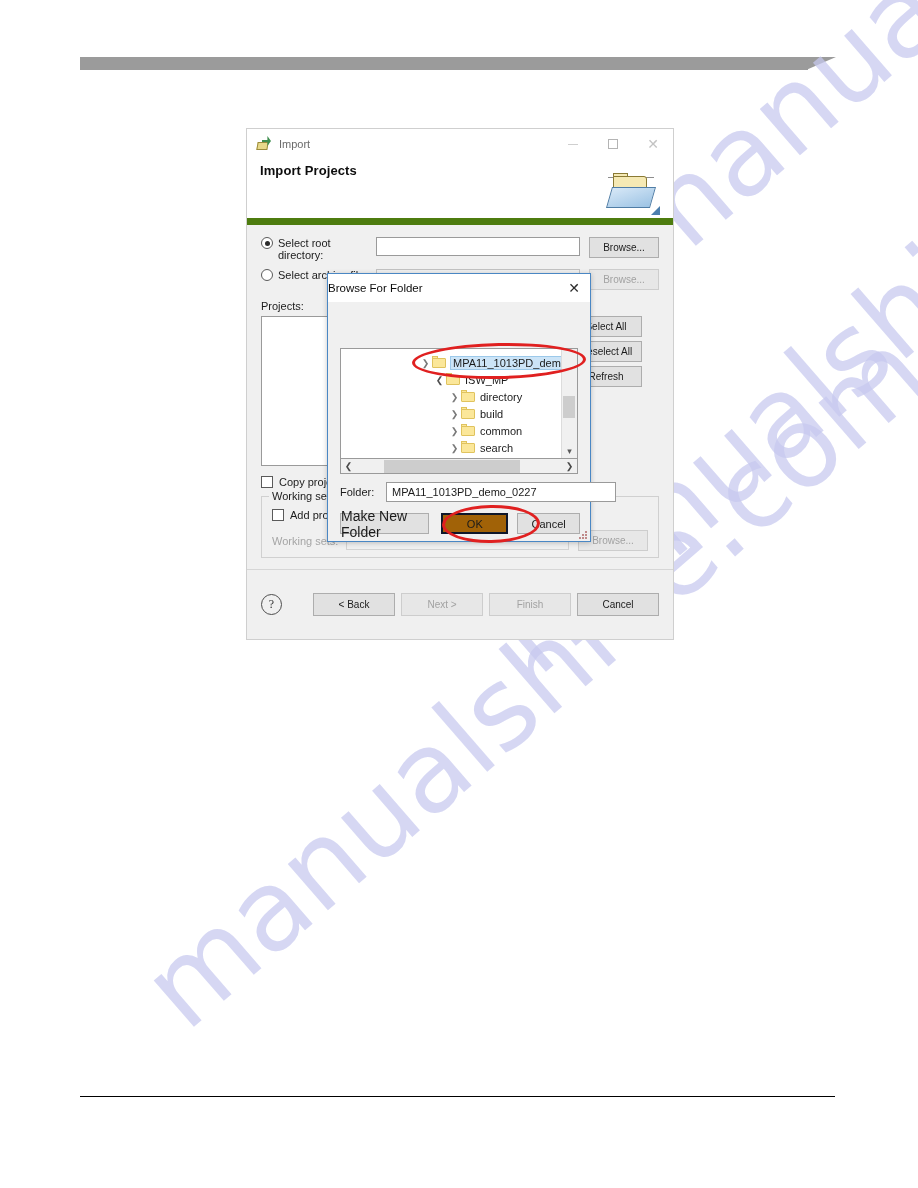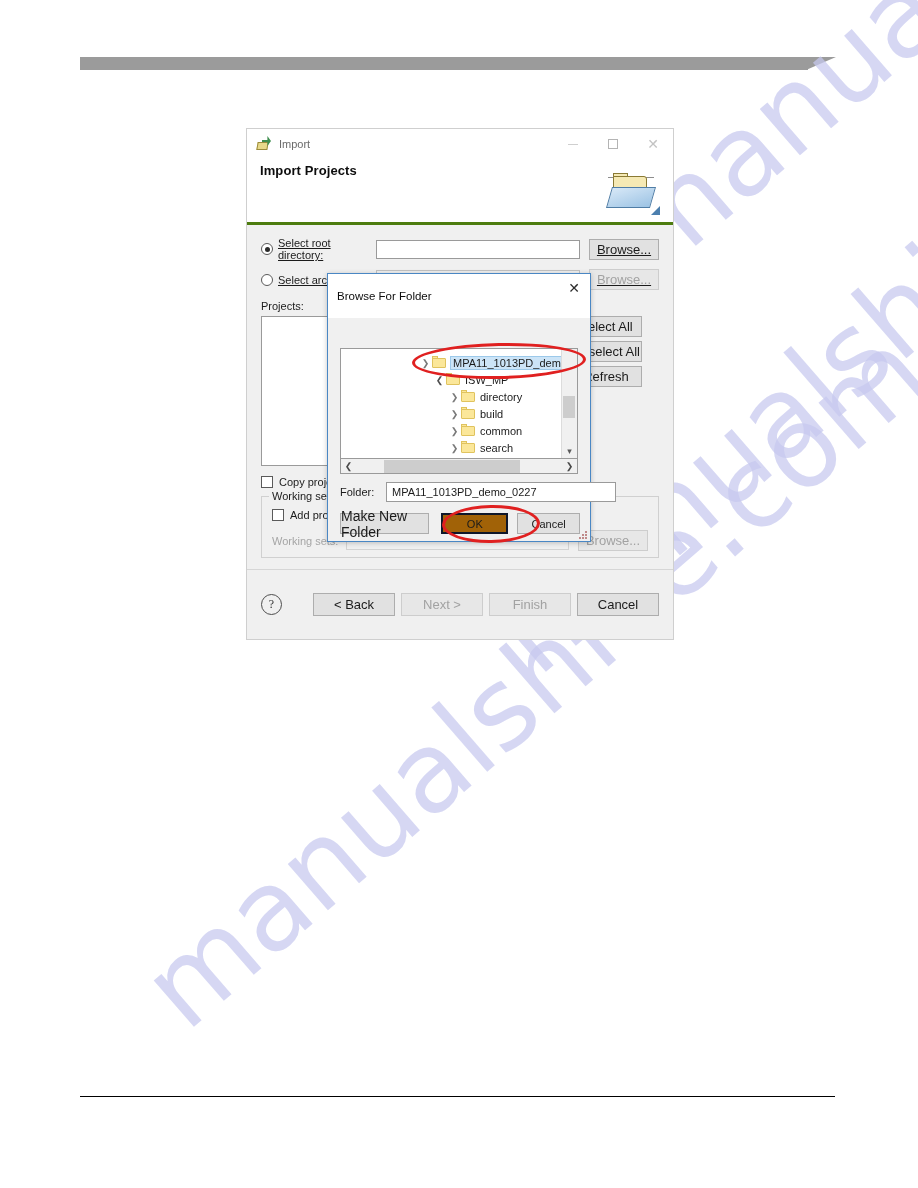--- a/index.html
+++ b/index.html
@@ -130,21 +130,21 @@
     display: flex; align-items: center; justify-content: center;
     color: #c3c3c3;
   }
   .wiz-winbtn .min { width: 10px; height: 1px; background: #cfcfcf; }
   .wiz-winbtn .max { width: 10px; height: 10px; border: 1px solid #b4b4b4; box-sizing: border-box; }
   .wiz-winbtn .cls { font-size: 14px; line-height: 1; color: #c3c3c3; font-family: "DejaVu Sans", sans-serif; }
 
   .wiz-header {
     height: 66px;
     background: #ffffff;
-    border-bottom: 3px solid #4d7c0f;
+    border-bottom: 7px solid #4d7c0f;
     position: relative;
     padding: 4px 0 0 13px;
     box-sizing: border-box;
   }
   .wiz-header h1 {
     margin: 0;
     font-size: 13px;
     font-weight: bold;
     color: #0d0d0d;
     letter-spacing: .1px;
@@ -201,23 +201,21 @@
     position: relative;
     height: 345px;
     background: #f0f0f0;
     border-bottom: 1px solid #d6d6d6;
     padding: 12px 14px 0 14px;
     box-sizing: border-box;
   }
 
   .row {
     display: flex;
-    align-items: center;
     margin-bottom: 8px;
-    text-decoration: underline;
   }
   .radio {
     width: 12px; height: 12px;
     border-radius: 50%;
     border: 1px solid #5a5a5a;
     background: #fff;
     box-sizing: border-box;
     margin-right: 5px;
     position: relative;
     flex: none;
@@ -239,21 +237,21 @@
     box-sizing: border-box;
   }
   .txtfield.disabled { background: #f0f0f0; border-color: #c2c2c2; }
   .btn {
     height: 21px;
     min-width: 70px;
     margin-left: 9px;
     background: #e1e1e1;
     border: 1px solid #adadad;
     box-sizing: border-box;
-    font-size: 13px;
+    font-size: 10px;
     color: #1b1b1b;
     display: flex;
     align-items: center;
     justify-content: center;
     flex: none;
     font-family: "Liberation Sans", sans-serif;
   }
   .btn.disabled { color: #a2a2a2; border-color: #cdcdcd; background: #e7e7e7; }
 
   .projects-label { margin: 10px 0 4px 0; font-size: 11px; }
@@ -352,25 +350,24 @@
     height: 269px;
     background: #f0f0f0;
     border: 1px solid #4a87c4;
     box-sizing: border-box;
     font-size: 11px;
     color: #1b1b1b;
     z-index: 20;
     box-shadow: 0 1px 5px rgba(0,0,0,.22);
   }
   .bff-title {
-    height: 44px;
+    height: 28px;
     background: #ffffff;
     display: flex;
     align-items: center;
-    padding-left: 9px;
     box-sizing: border-box;
     position: relative;
   }
   .bff-title span.t { font-size: 11.5px; color: #0d0d0d; }
   .bff-close {
     position: absolute;
     right: 0; top: 0;
     width: 32px; height: 28px;
     display: flex; align-items: center; justify-content: center;
     font-size: 14px;

